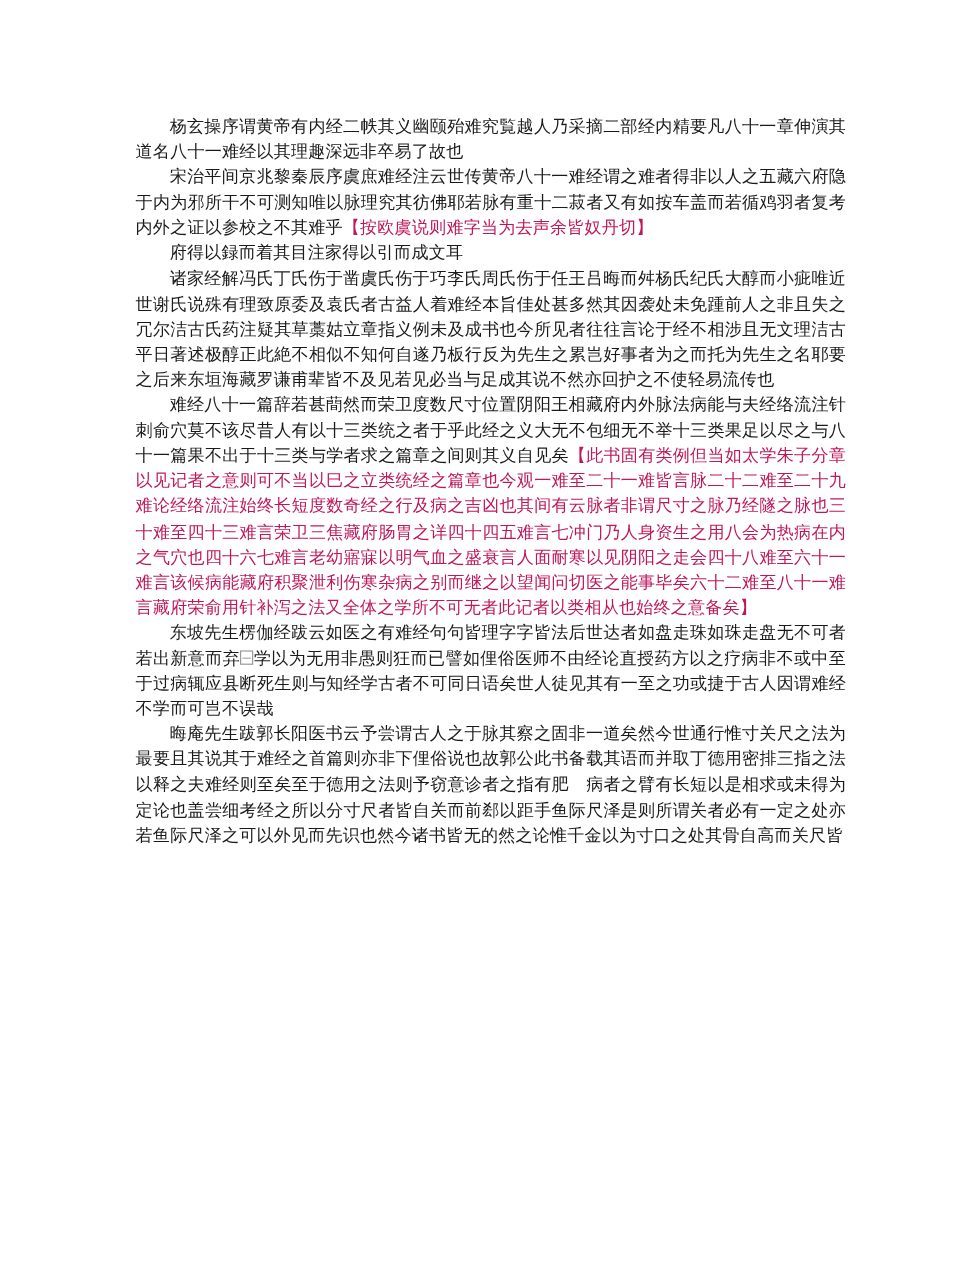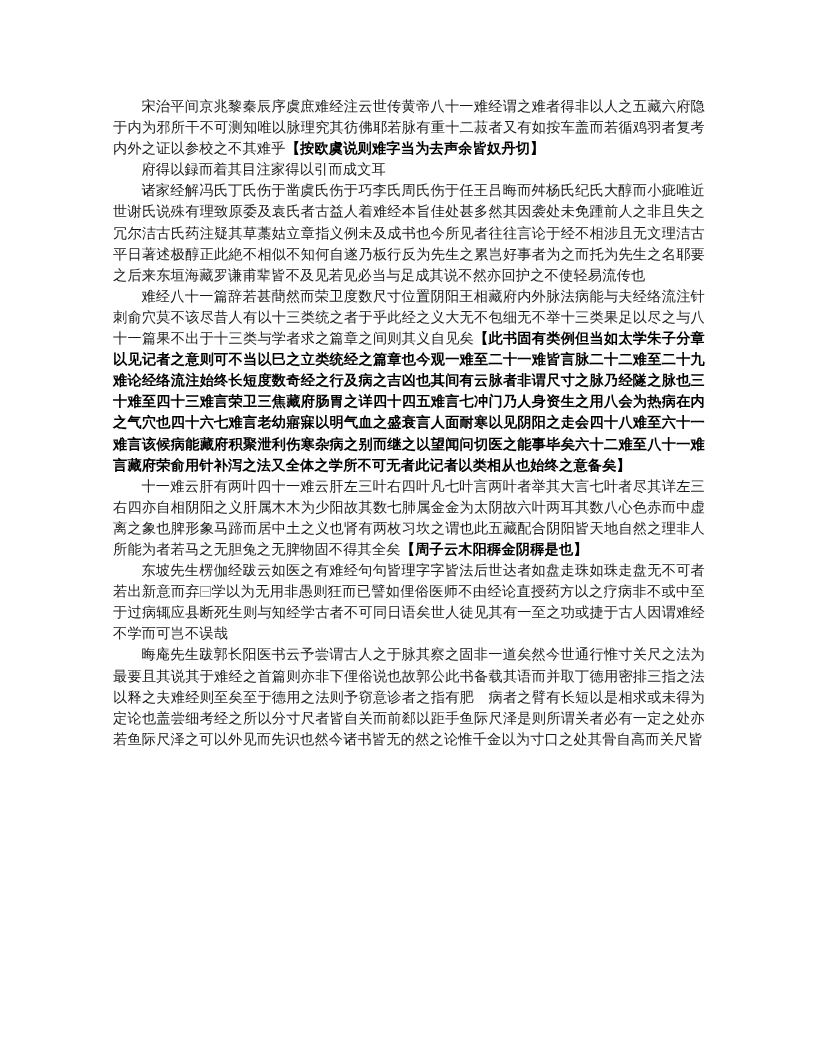--- a/index.html
+++ b/index.html
@@ -12,41 +12,41 @@
     font-family: "DejaVu Serif", "Liberation Serif", serif;
     font-size: 14.2px;
     line-height: 21.1px;
     color: #1a1a1a;
     text-align: justify;
     text-justify: inter-character;
     letter-spacing: 0.2px;
   }
   .para { margin: 0; padding: 0; }
   .para.indent { text-indent: 2em; }
-  .note { color: #000000; font-weight: bold; }
+  .note { color: #be185d; }
   .missing-glyph {
     display: inline-block;
     width: 0.8em;
     height: 0.8em;
     border: 1px solid #999;
     box-sizing: border-box;
     vertical-align: -0.05em;
     position: relative;
   }
   .missing-glyph::after {
     content: "";
     position: absolute;
     left: 1px; right: 1px; top: 50%;
     border-top: 1px solid #aaa;
   }
 </style>
 </head>
 <body>
 
 <div class="page">
+  <p class="para indent">杨玄操序谓黄帝有内经二帙其义幽颐殆难究覧越人乃采摘二部经内精要凡八十一章伸演其道名八十一难经以其理趣深远非卒易了故也</p>
   <p class="para indent"><span>宋治平间京兆黎秦辰序虞庶难经注云世传黄帝八十一难经谓之难者得非以人之五藏六府隐于内为邪所干不可测知唯以脉理究其彷佛耶若脉有重十二菽者又有如按车盖而若循鸡羽者复考内外之证以参校之不其难乎</span><span class="note">【按欧虞说则难字当为去声余皆奴丹切】</span></p>
   <p class="para indent">府得以録而着其目注家得以引而成文耳</p>
   <p class="para indent">诸家经解冯氏丁氏伤于凿虞氏伤于巧李氏周氏伤于任王吕晦而舛杨氏纪氏大醇而小疵唯近世谢氏说殊有理致原委及袁氏者古益人着难经本旨佳处甚多然其因袭处未免踵前人之非且失之冗尔洁古氏药注疑其草藁姑立章指义例未及成书也今所见者往往言论于经不相涉且无文理洁古平日著述极醇正此絶不相似不知何自遂乃板行反为先生之累岂好事者为之而托为先生之名耶要之后来东垣海藏罗谦甫辈皆不及见若见必当与足成其说不然亦回护之不使轻易流传也</p>
   <p class="para indent"><span>难经八十一篇辞若甚蕳然而荣卫度数尺寸位置阴阳王相藏府内外脉法病能与夫经络流注针刺俞穴莫不该尽昔人有以十三类统之者于乎此经之义大无不包细无不举十三类果足以尽之与八十一篇果不出于十三类与学者求之篇章之间则其义自见矣</span><span class="note">【此书固有类例但当如太学朱子分章以见记者之意则可不当以巳之立类统经之篇章也今观一难至二十一难皆言脉二十二难至二十九难论经络流注始终长短度数奇经之行及病之吉凶也其间有云脉者非谓尺寸之脉乃经隧之脉也三十难至四十三难言荣卫三焦藏府肠胃之详四十四五难言七冲门乃人身资生之用八会为热病在内之气穴也四十六七难言老幼寤寐以明气血之盛衰言人面耐寒以见阴阳之走会四十八难至六十一难言该候病能藏府积聚泄利伤寒杂病之别而继之以望闻问切医之能事毕矣六十二难至八十一难言藏府荣俞用针补泻之法又全体之学所不可无者此记者以类相从也始终之意备矣】</span></p>
-  <p class="para indent"><span>十一难云肝有两叶四十一难云肝左三叶右四叶凡七叶言两叶者举其大言七叶者尽其详左三右四亦自相阴阳之义肝属木木为少阳故其数七肺属金金为太阴故六叶两耳其数八心色赤而中虚离之象也脾形象马蹄而居中土之义也肾有两枚习坎之谓也此五藏配合阴阳皆天地自然之理非人所能为者若马之无胆兔之无脾物固不得其全矣</span><span class="note">【周子云木阳稺金阴稺是也】</span></p>
   <p class="para indent"><span>东坡先生楞伽经跋云如医之有难经句句皆理字字皆法后世达者如盘走珠如珠走盘无不可者若出新意而弃</span><span class="missing-glyph"></span><span>学以为无用非愚则狂而已譬如俚俗医师不由经论直授药方以之疗病非不或中至于过病辄应县断死生则与知经学古者不可同日语矣世人徒见其有一至之功或捷于古人因谓难经不学而可岂不误哉</span></p>
   <p class="para indent">晦庵先生跋郭长阳医书云予尝谓古人之于脉其察之固非一道矣然今世通行惟寸关尺之法为最要且其说其于难经之首篇则亦非下俚俗说也故郭公此书备载其语而并取丁德用密排三指之法以释之夫难经则至矣至于德用之法则予窃意诊者之指有肥　病者之臂有长短以是相求或未得为定论也盖尝细考经之所以分寸尺者皆自关而前郄以距手鱼际尺泽是则所谓关者必有一定之处亦若鱼际尺泽之可以外见而先识也然今诸书皆无的然之论惟千金以为寸口之处其骨自高而关尺皆</p>
 </div>
 
 </body></html>

